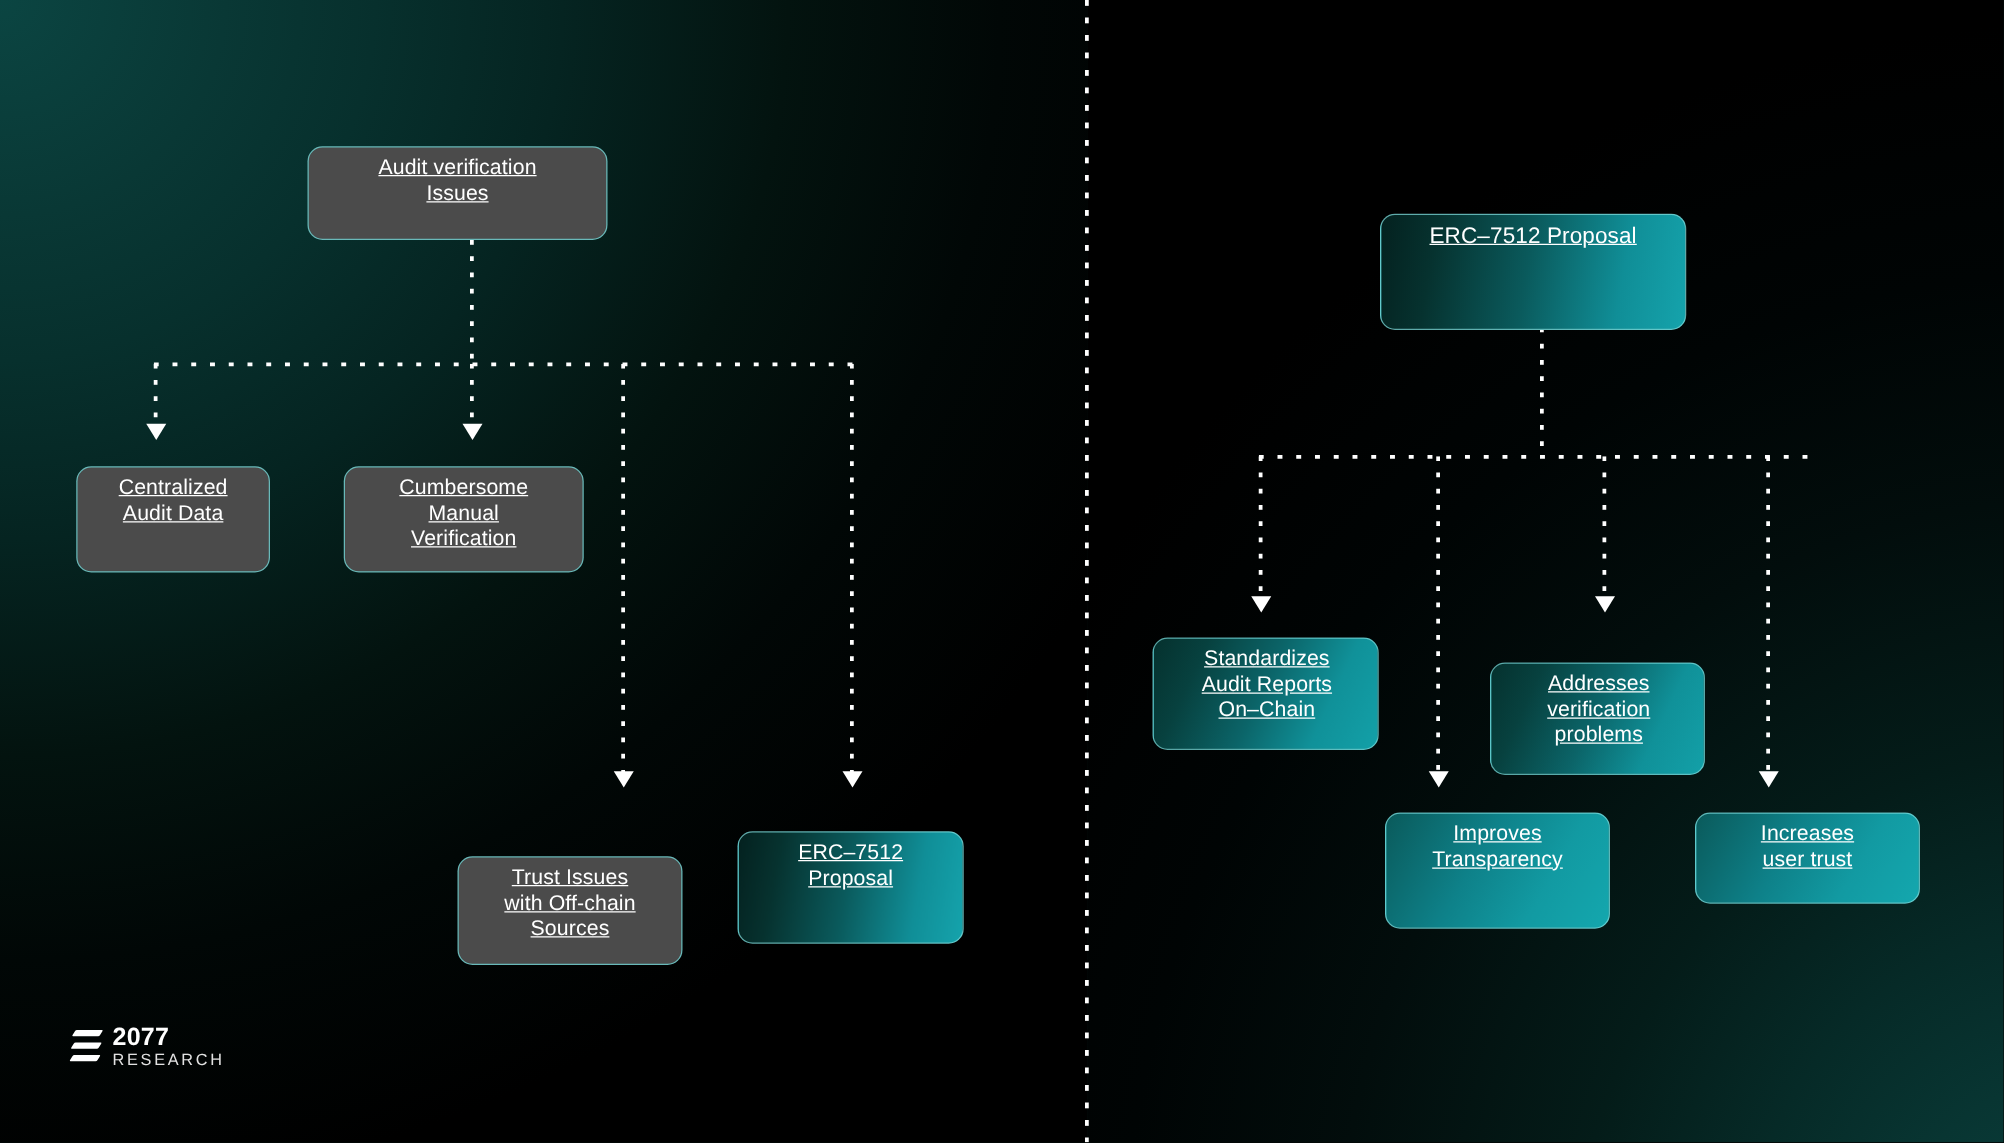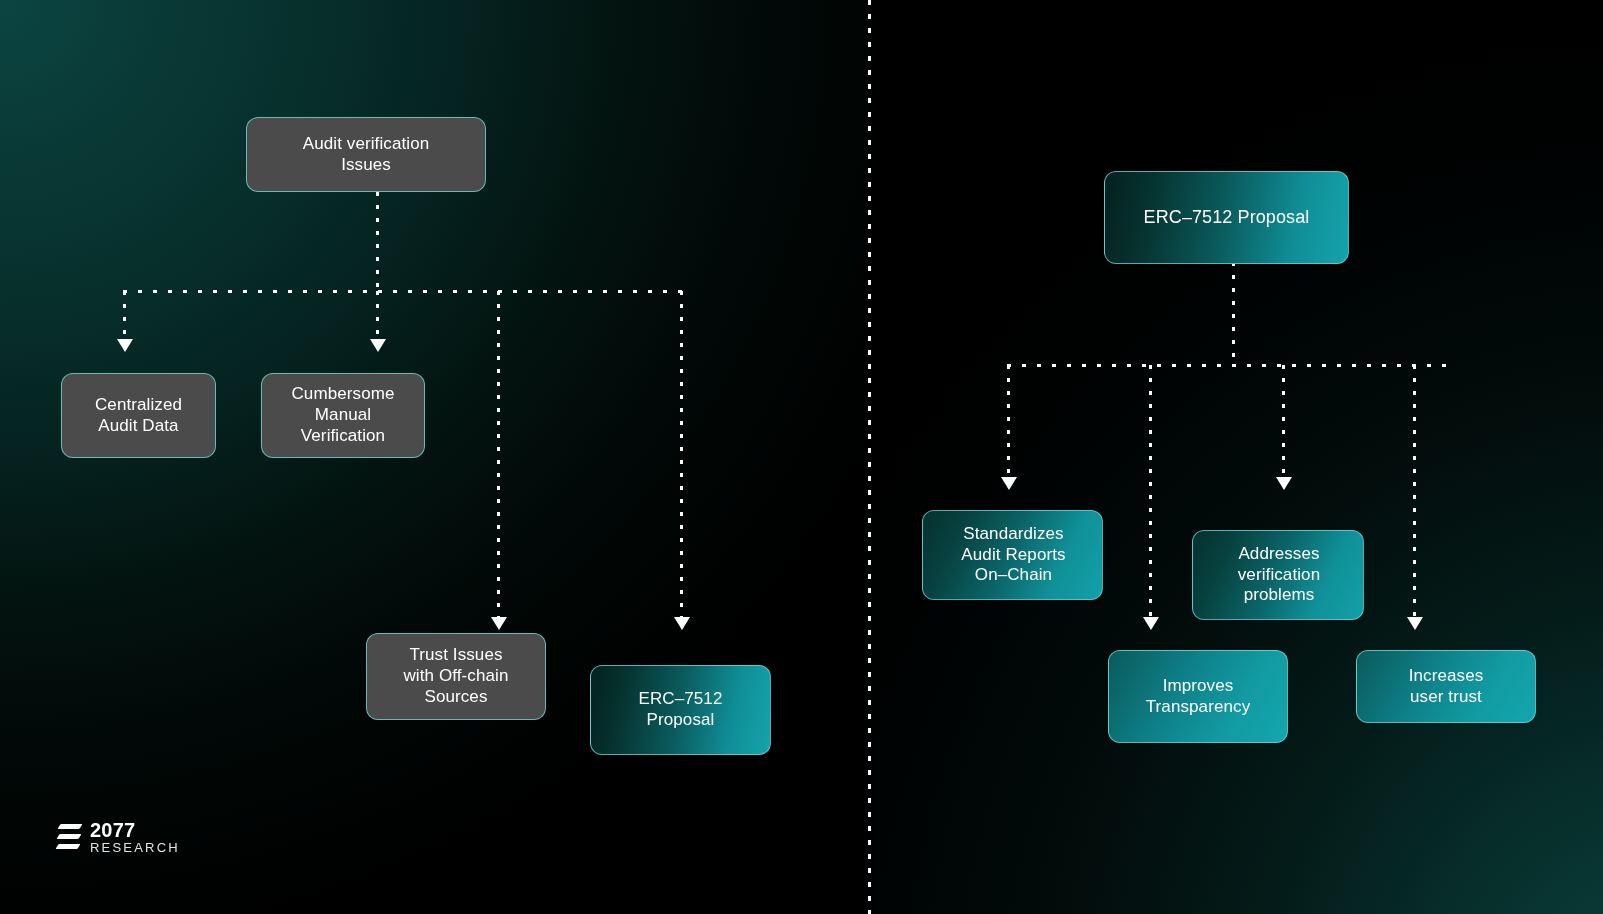--- a/index.html
+++ b/index.html
@@ -60,32 +60,33 @@
         #ffffff 0px, #ffffff 5px,
         rgba(0,0,0,0) 5px, rgba(0,0,0,0) 14px);
     background-size: 3px 14px;
     background-repeat: repeat-y;
   }
 
   
   .node {
     position: absolute;
     display: flex;
-    align-items: center;
+    align-items: flex-start;
     justify-content: center;
     text-align: center;
     border-radius: 12px;
     color: #ffffff;
     font-size: 17px;
     line-height: 1.22;
     font-weight: 500;
     letter-spacing: 0.1px;
     padding: 6px 10px;
     white-space: pre-line;
     border: 1px solid rgba(110, 205, 205, 0.85);
+    text-decoration: underline;
   }
   .node.grey {
     background: #4b4b4b;
   }
   .node.teal-h {
     
     background: linear-gradient(100deg,
         #04211f 0%,
         #06322f 18%,
         #0a5a5c 48%,
@@ -207,27 +208,27 @@
   <div class="node grey" style="left:246px; top:117px; width:240px; height:75px;">
     <span>Audit verification
 Issues</span>
   </div>
 
   <div class="node grey" style="left:61px; top:373px; width:155px; height:85px;">
     <span>Centralized
 Audit Data</span>
   </div>
 
-  <div class="node grey" style="left:261px; top:373px; width:164px; height:85px;">
+  <div class="node grey" style="left:275px; top:373px; width:192px; height:85px;">
     <span>Cumbersome
 Manual
 Verification</span>
   </div>
 
-  <div class="node grey" style="left:366px; top:633px; width:180px; height:87px;">
+  <div class="node grey" style="left:366px; top:685px; width:180px; height:87px;">
     <span>Trust Issues
 with Off-chain
 Sources</span>
   </div>
 
   <div class="node teal-h" style="left:590px; top:665px; width:181px; height:90px;">
     <span>ERC–7512
 Proposal</span>
   </div>
 

